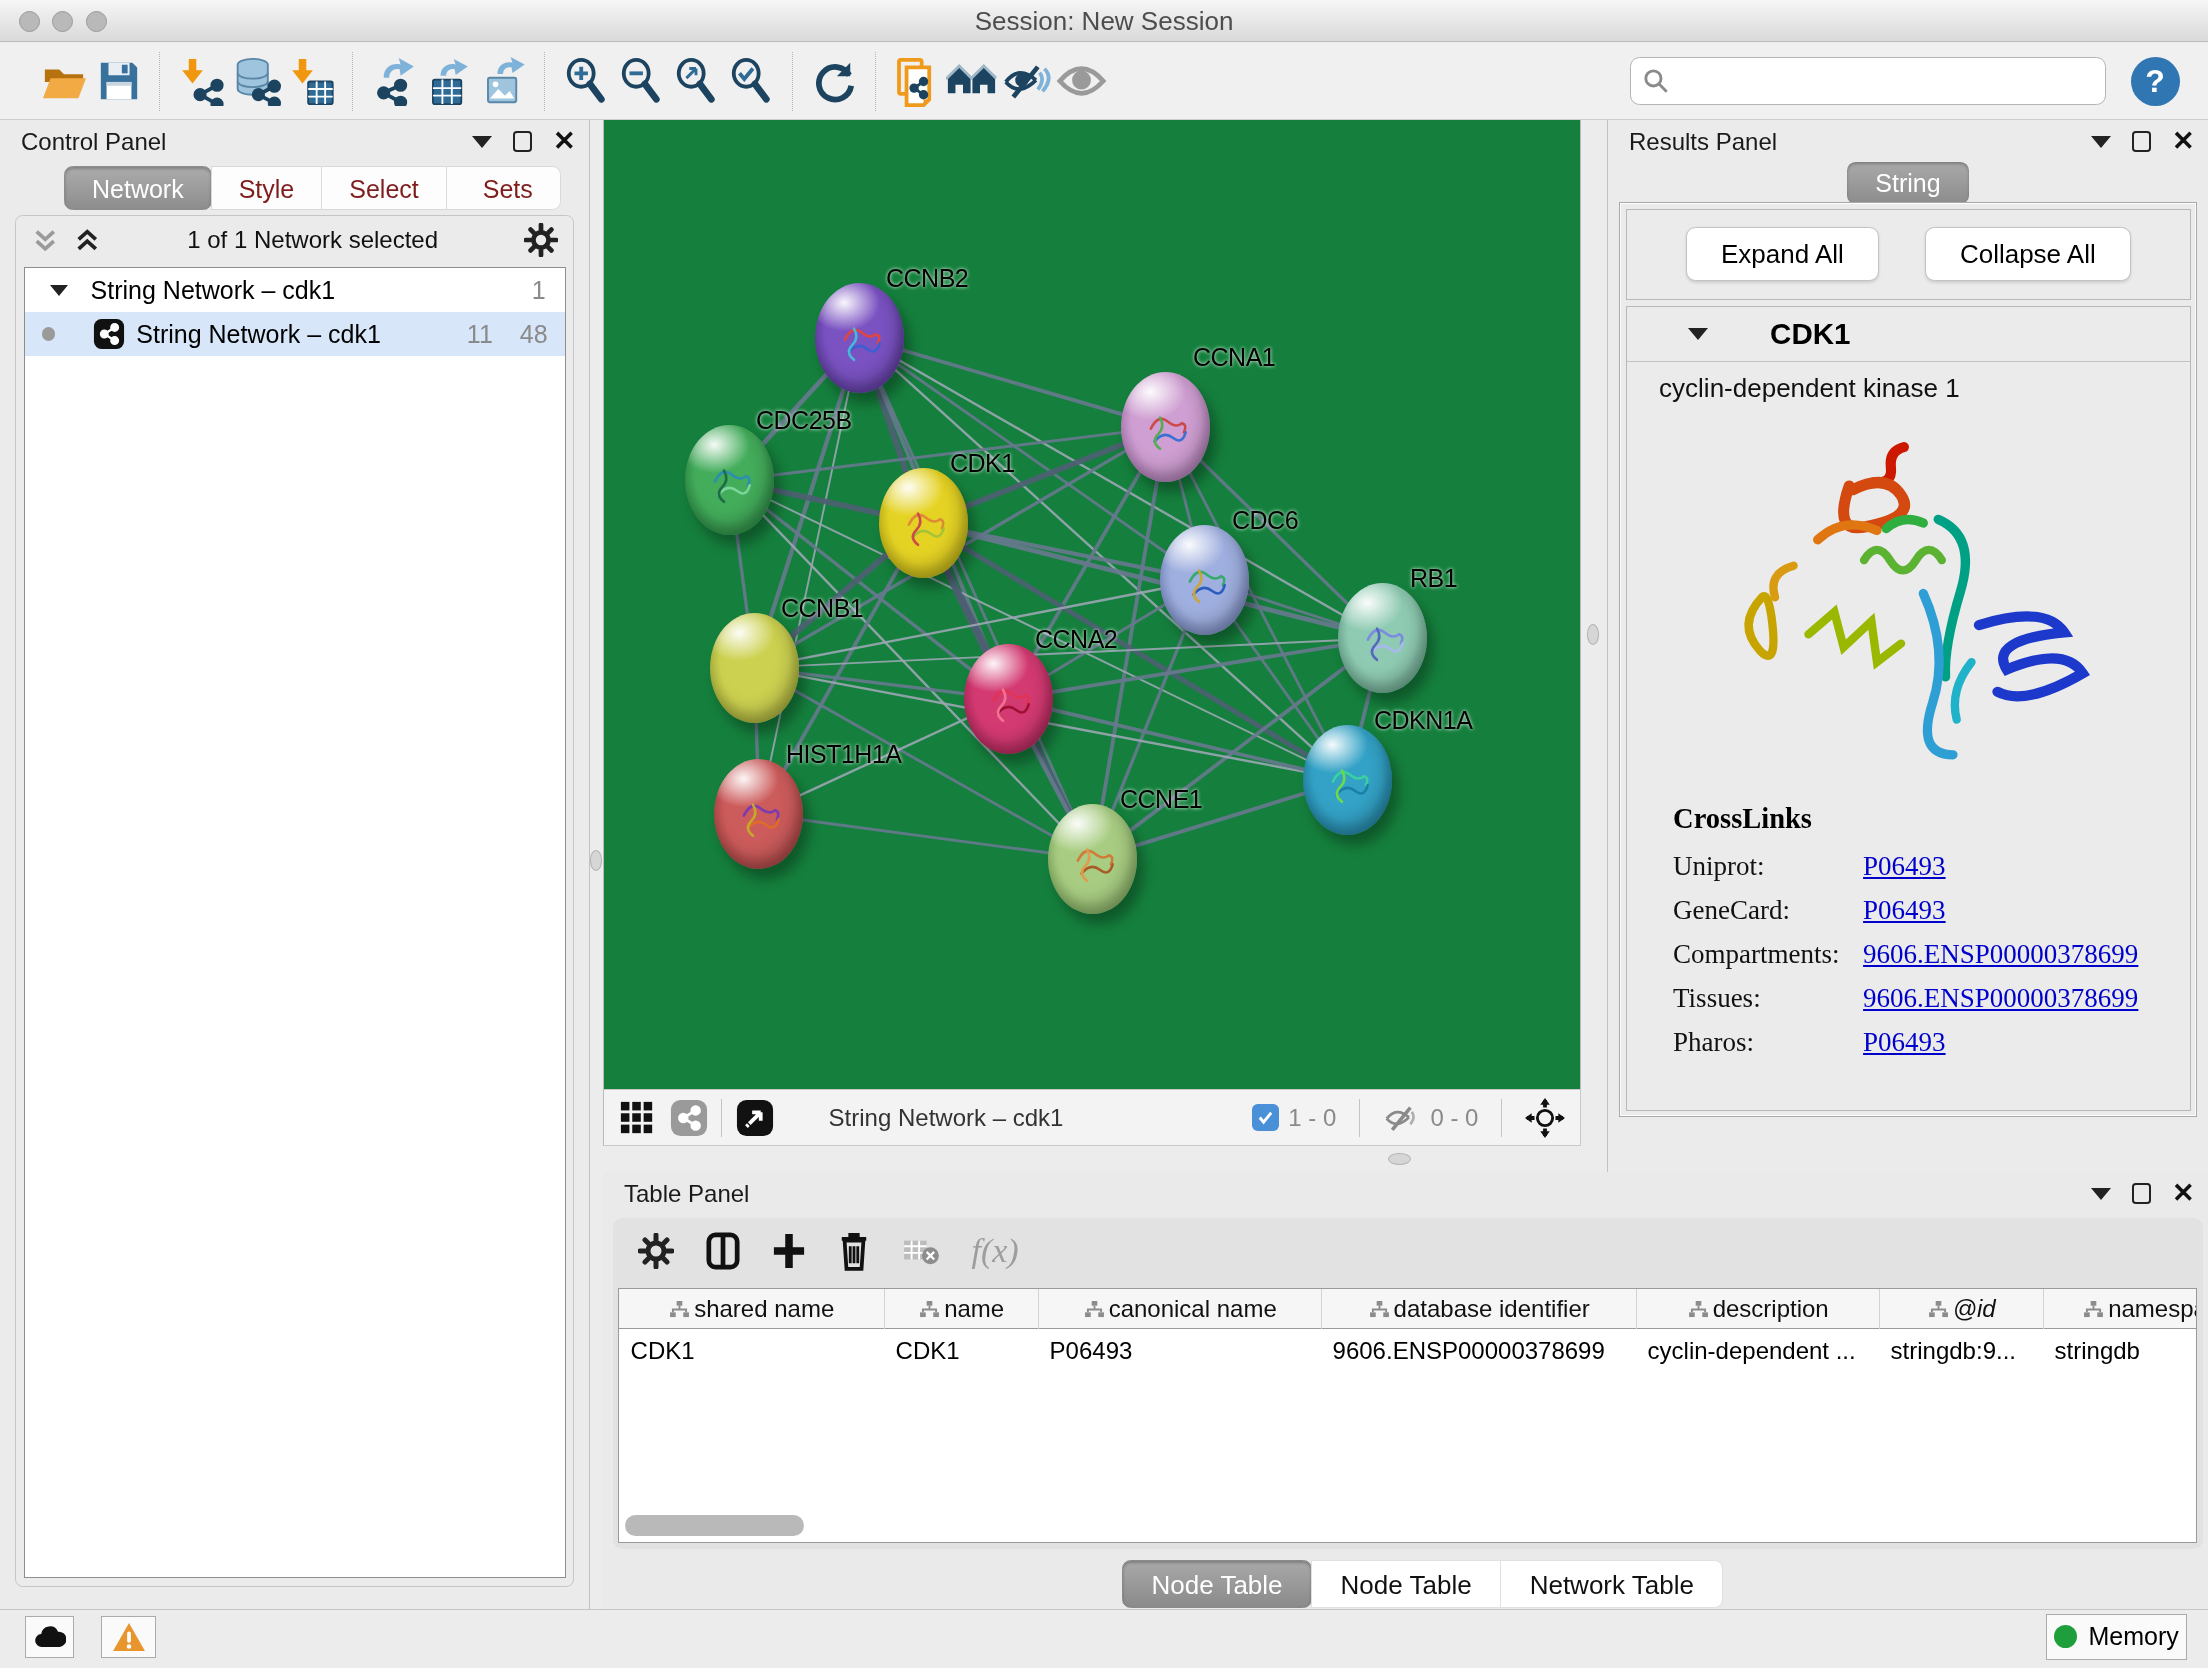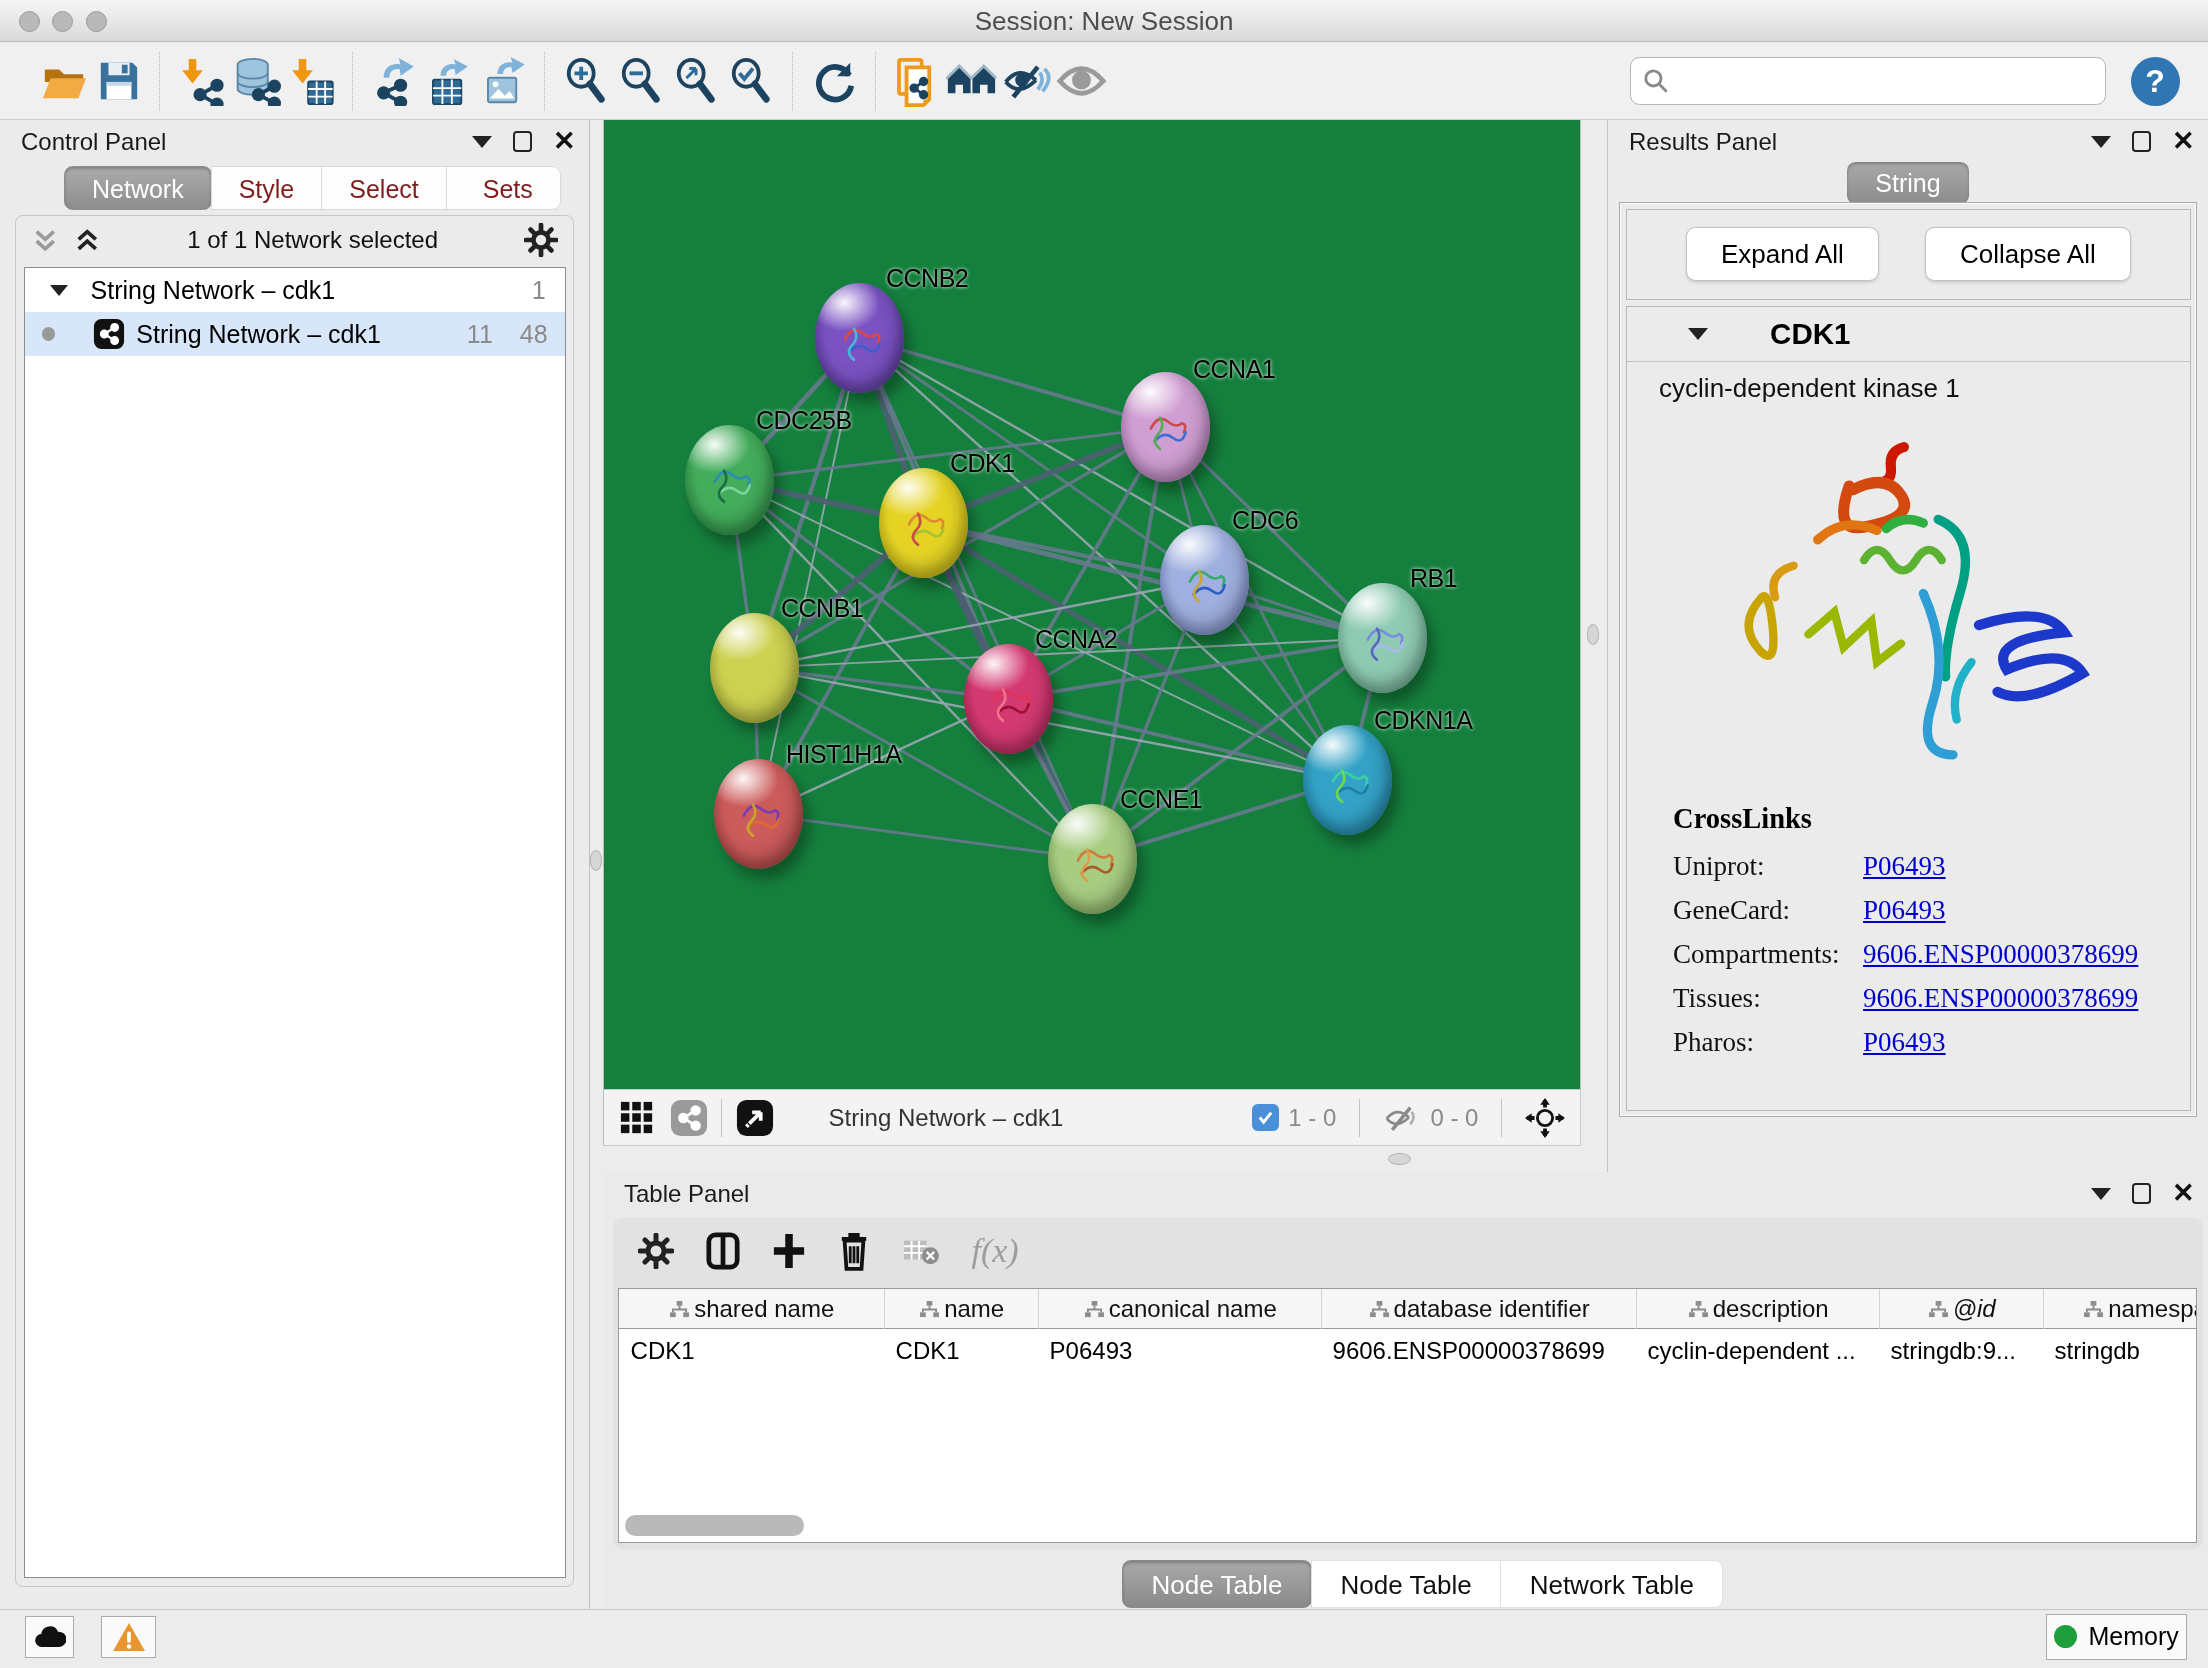--- a/index.html
+++ b/index.html
@@ -418,21 +418,21 @@
           </svg>
         </div>
         <span class="nlabel" style="left: 282px; top: 144px;">CCNB2</span>
         <div class="ball" style="left: 517px; top: 252px; background: radial-gradient(55% 36% at 33% 18%, rgba(255, 255, 255, 0.95), rgba(255, 255, 255, 0) 72%), radial-gradient(at 50% 42%, rgb(207, 158, 210) 30%, rgb(207, 158, 210) 55%, rgb(150, 97, 156) 100%);">
           <svg viewBox="0 0 60 72" class="squig">
             <path d="M14,34 q8,-16 18,-8 t16,2 q6,2 2,10" stroke="#cc4a4a" fill="none" stroke-width="2.8" stroke-linecap="round"></path>
             <path d="M18,48 q10,-12 20,-4 t14,-6" stroke="#3b6fd1" fill="none" stroke-width="2.8" stroke-linecap="round"></path>
             <path d="M24,22 q6,10 -2,18 t2,16" stroke="#53ad53" fill="none" stroke-width="2.8" stroke-linecap="round"></path>
           </svg>
         </div>
-        <span class="nlabel" style="left: 589px; top: 235px;">CCNA1</span>
+        <span class="nlabel" style="left: 589px; top: 223px;">CCNA1</span>
         <div class="ball" style="left: 81px; top: 305px; background: radial-gradient(55% 36% at 33% 18%, rgba(255, 255, 255, 0.95), rgba(255, 255, 255, 0) 72%), radial-gradient(at 50% 42%, rgb(67, 173, 91) 30%, rgb(67, 173, 91) 55%, rgb(30, 116, 55) 100%);">
           <svg viewBox="0 0 60 72" class="squig">
             <path d="M14,34 q8,-16 18,-8 t16,2 q6,2 2,10" stroke="#2a8fb0" fill="none" stroke-width="2.8" stroke-linecap="round"></path>
             <path d="M18,48 q10,-12 20,-4 t14,-6" stroke="#79d598" fill="none" stroke-width="2.8" stroke-linecap="round"></path>
             <path d="M24,22 q6,10 -2,18 t2,16" stroke="#1e6b45" fill="none" stroke-width="2.8" stroke-linecap="round"></path>
           </svg>
         </div>
         <span class="nlabel" style="left: 152px; top: 286px;">CDC25B</span>
         <div class="ball" style="left: 275px; top: 348px; background: radial-gradient(55% 36% at 33% 18%, rgba(255, 255, 255, 0.95), rgba(255, 255, 255, 0) 72%), radial-gradient(at 50% 42%, rgb(229, 211, 36) 30%, rgb(229, 211, 36) 55%, rgb(168, 155, 14) 100%);">
           <svg viewBox="0 0 60 72" class="squig">

